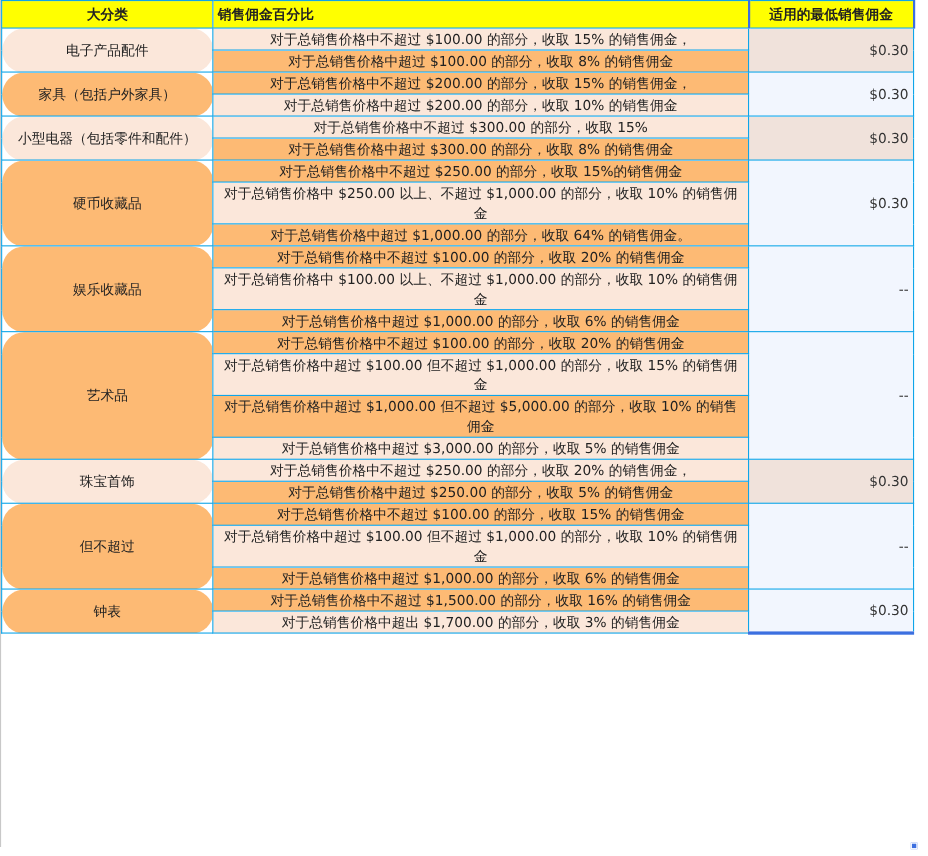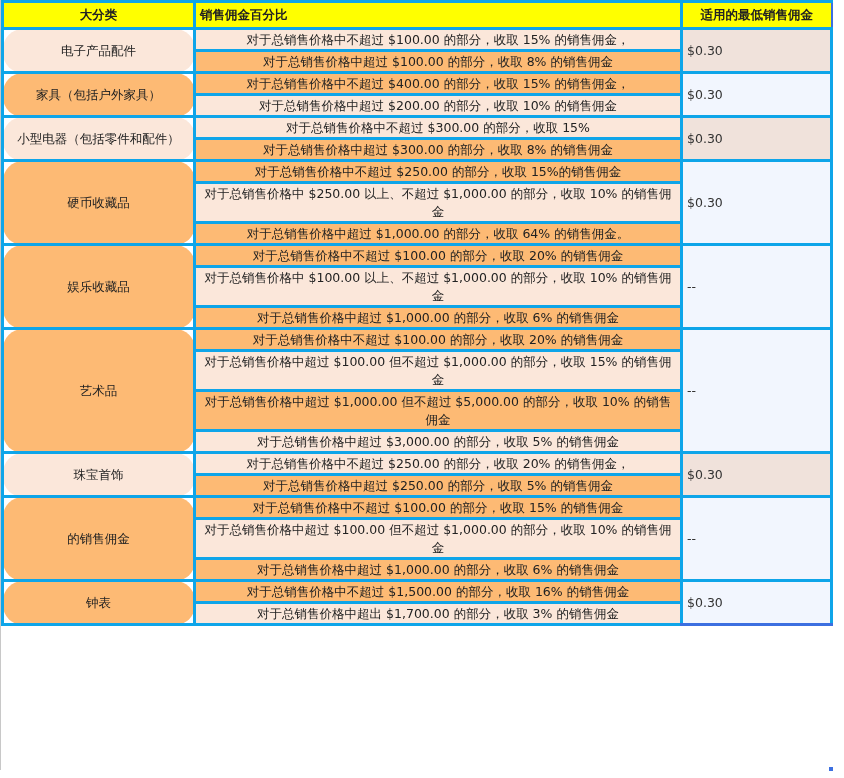--- a/index.html
+++ b/index.html
@@ -1,30 +1,30 @@
 <!DOCTYPE html>
 <html><head>
 <meta charset="utf-8">
 <style>
   html, body { margin: 0; padding: 0; background: #ffffff; }
   body { width: 844px; height: 778px; overflow: hidden; position: relative;
          font-family: "DejaVu Sans", "Liberation Sans", sans-serif; color: #222; }
   .left-gutter { position: absolute; left: 0; top: 0; width: 1px; height: 770px; background: #c8c8c8; }
   table.sheet { position: absolute; left: 1px; top: 0; border-collapse: collapse; table-layout: fixed; }
   table.sheet td, table.sheet th {
-    border: 3px solid #0ea5e9; font-size: 12.5px; line-height: 18px; padding: 0 4px;
+    border: 1px solid #0ea5e9; font-size: 12.5px; line-height: 18px; padding: 0 4px;
     vertical-align: middle; overflow: hidden;
   }
   th { background: #ffff00; font-weight: bold; height: 24px; }
   th.cat-h { text-align: center; }
   th.rule-h { text-align: left; }
   th.min-h { text-align: center; }
   td.cat { text-align: center; border-radius: 20px; }
   td.rule { text-align: center; padding-top: 4px; padding-bottom: 4px; }
-  td.min { text-align: left; color: #333; background: #f2f6fe;
+  td.min { text-align: right; color: #333; background: #f2f6fe;
            border-left: 2px solid #3c6fe0; border-right: 2px solid #3c6fe0; margin-top: 32px; }
   td.min.peach { background: #f0e2db; }
   .peach { background: #fbe7da; }
   .white { background: #fdba74; }
   .sel-handle { position: absolute; width: 4px; height: 4px; background: #3c6fe0; border: 1px solid #fff; }
 </style>
 </head>
 <body>
 
 <div class="left-gutter"></div>
@@ -48,21 +48,21 @@
       <td class="cat peach" rowspan="2">电子产品配件</td>
       <td class="rule peach" style="height:19px">对于总销售价格中不超过 $100.00 的部分，收取 15% 的销售佣金，</td>
       <td class="min peach" rowspan="2">$0.30</td>
     </tr>
     <tr>
       <td class="rule white" style="height:19px">对于总销售价格中超过 $100.00 的部分，收取 8% 的销售佣金</td>
     </tr>
 
     <tr>
       <td class="cat white" rowspan="2">家具（包括户外家具）</td>
-      <td class="rule white" style="height:19px">对于总销售价格中不超过 $400.00 的部分，收取 15% 的销售佣金，</td>
+      <td class="rule white" style="height:19px">对于总销售价格中不超过 $200.00 的部分，收取 15% 的销售佣金，</td>
       <td class="min" rowspan="2">$0.30</td>
     </tr>
     <tr>
       <td class="rule peach" style="height:19px">对于总销售价格中超过 $200.00 的部分，收取 10% 的销售佣金</td>
     </tr>
 
     <tr>
       <td class="cat peach" rowspan="2">小型电器（包括零件和配件）</td>
       <td class="rule peach" style="height:19px">对于总销售价格中不超过 $300.00 的部分，收取 15%</td>
       <td class="min peach" rowspan="2">$0.30</td>
@@ -113,21 +113,21 @@
     <tr>
       <td class="cat peach" rowspan="2">珠宝首饰</td>
       <td class="rule peach" style="height:19px">对于总销售价格中不超过 $250.00 的部分，收取 20% 的销售佣金，</td>
       <td class="min peach" rowspan="2">$0.30</td>
     </tr>
     <tr>
       <td class="rule white" style="height:19px">对于总销售价格中超过 $250.00 的部分，收取 5% 的销售佣金</td>
     </tr>
 
     <tr>
-      <td class="cat white" rowspan="3">的销售佣金</td>
+      <td class="cat white" rowspan="3">但不超过</td>
       <td class="rule white" style="height:19px">对于总销售价格中不超过 $100.00 的部分，收取 15% 的销售佣金</td>
       <td class="min" rowspan="3">--</td>
     </tr>
     <tr>
       <td class="rule peach" style="height:37px">对于总销售价格中超过 $100.00 但不超过 $1,000.00 的部分，收取 10% 的销售佣金</td>
     </tr>
     <tr>
       <td class="rule white" style="height:19px">对于总销售价格中超过 $1,000.00 的部分，收取 6% 的销售佣金</td>
     </tr>
 

